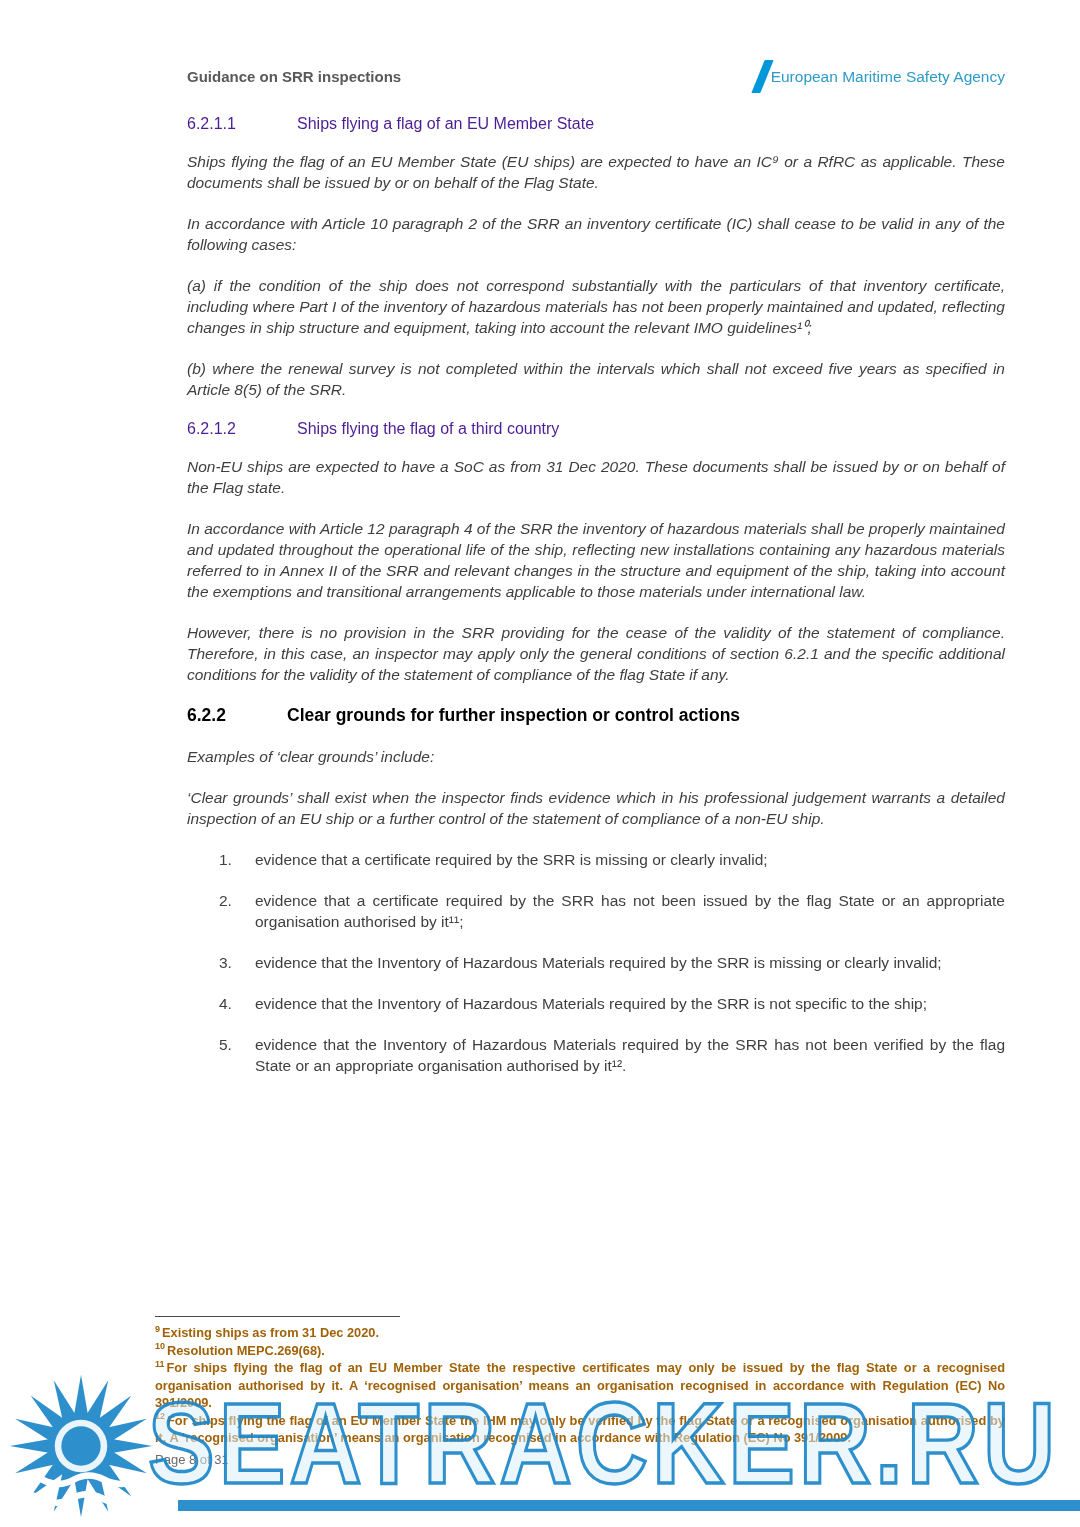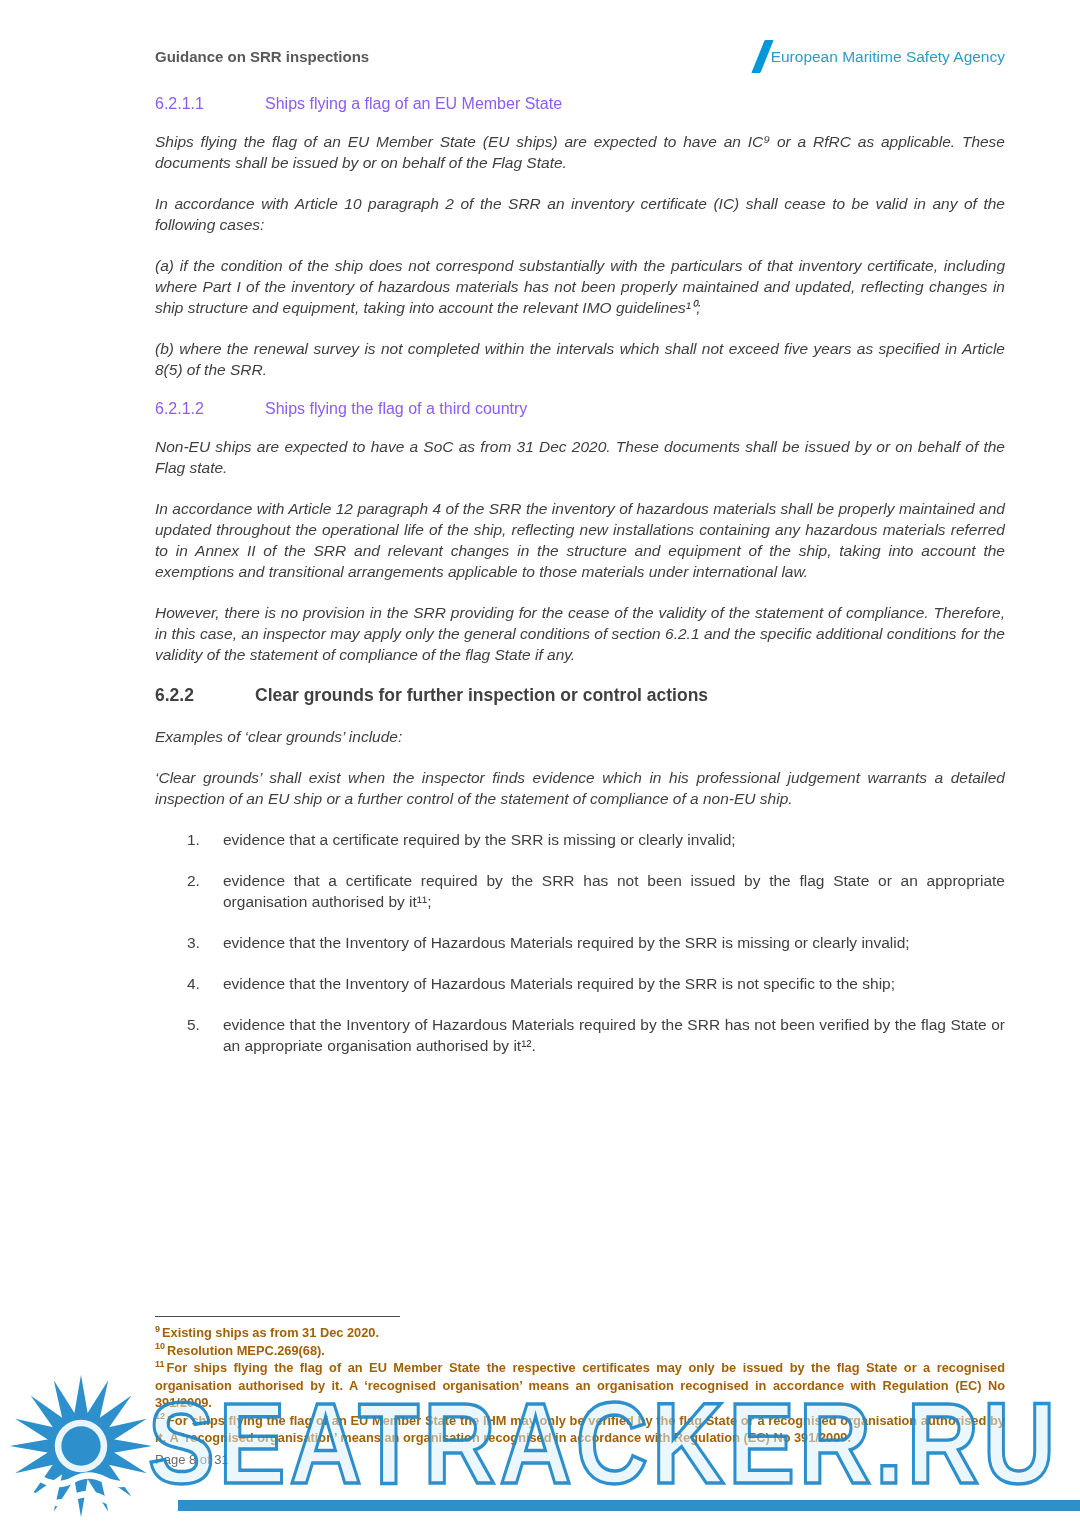--- a/index.html
+++ b/index.html
@@ -3,33 +3,33 @@
 <meta charset="utf-8">
 <style>
   * { margin:0; padding:0; box-sizing:border-box; }
   html,body { width:1080px; height:1527px; overflow:hidden; }
   body {
     background:#ffffff;
     font-family:"Liberation Sans", sans-serif;
     color:#3f3f3f;
     position:relative;
   }
-  .page { position:absolute; inset:0; padding:40px 75px 0 155px; }
+  .page { position:absolute; inset:0; padding:60px 75px 0 155px;margin-left:32px; }
 
   
   .header { display:flex; justify-content:space-between; align-items:center; margin-bottom:22px; }
   .doc-title { font-size:15px; font-weight:bold; color:#595959; }
   .agency { display:flex; align-items:center; gap:4px; }
   .slash { width:9px; height:33px; background:#0098d8; transform:skewX(-22deg); border-radius:1px; }
   .agency-name { font-size:15.5px; color:#2e9bc6; }
 
   
-  .subheading { display:flex; color:#8b5cf6; font-size:16px; margin:6px 0 18px; }
+  .subheading { display:flex; color:#4c1d95; font-size:16px; margin:6px 0 18px; }
   .subheading .sec-num { width:110px; flex-shrink:0; }
-  .heading2 { display:flex; color:#404040; font-size:17.5px; font-weight:bold; margin:10px 0 20px; }
+  .heading2 { display:flex; color:#000000; font-size:17.5px; font-weight:bold; margin:10px 0 20px; }
   .heading2 .sec-num { width:100px; flex-shrink:0; }
 
   
   .para { font-size:15.5px; line-height:21px; text-align:justify; margin-bottom:20px;font-style:italic; }
 
   
   .list-item { display:flex; padding-left:32px; margin-bottom:20px; font-size:15.5px; line-height:21px; }
   .list-item .num { width:36px; flex-shrink:0; }
   .list-item .txt { flex:1; text-align:justify; }
 

